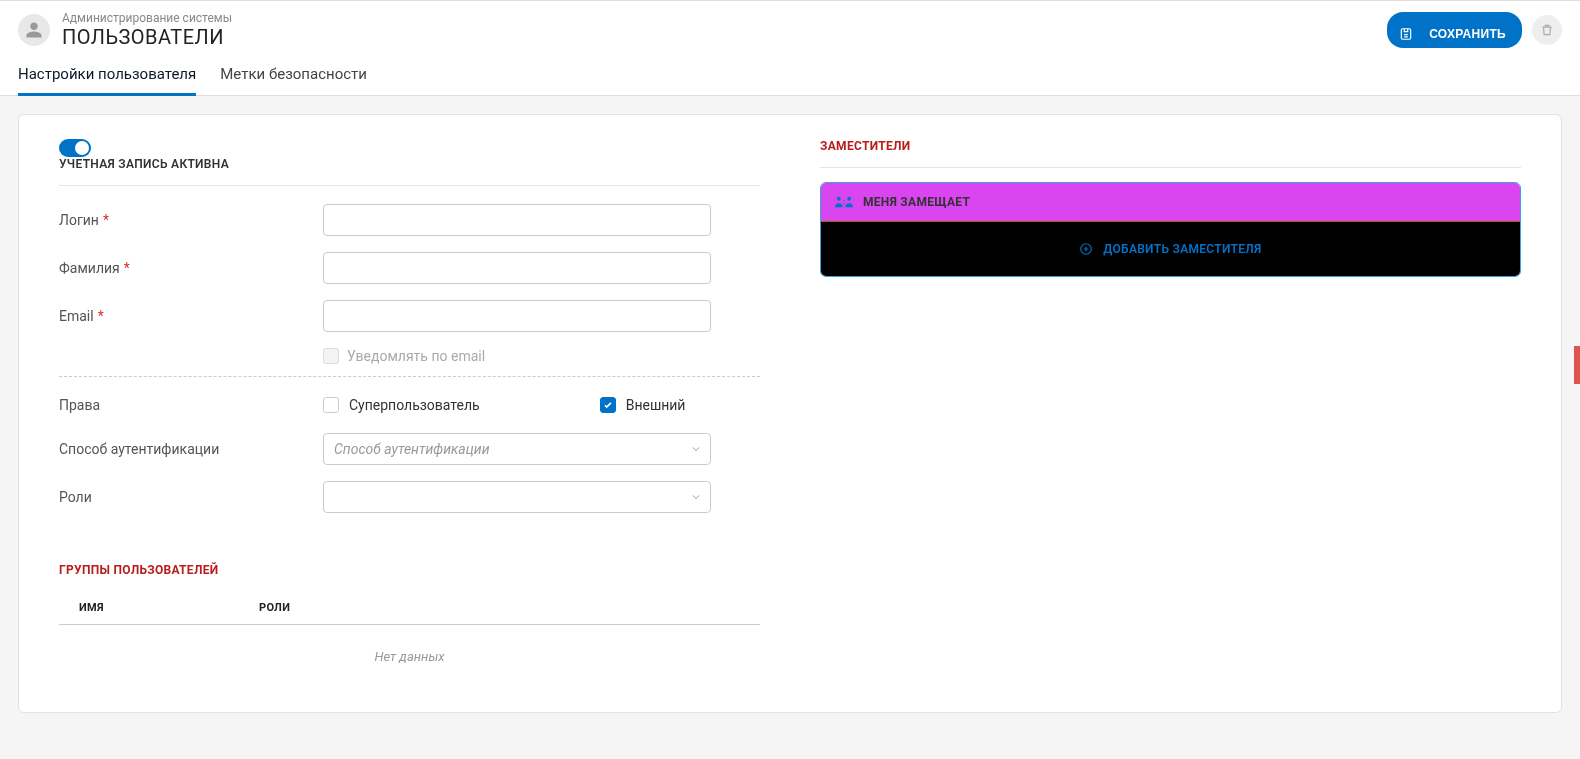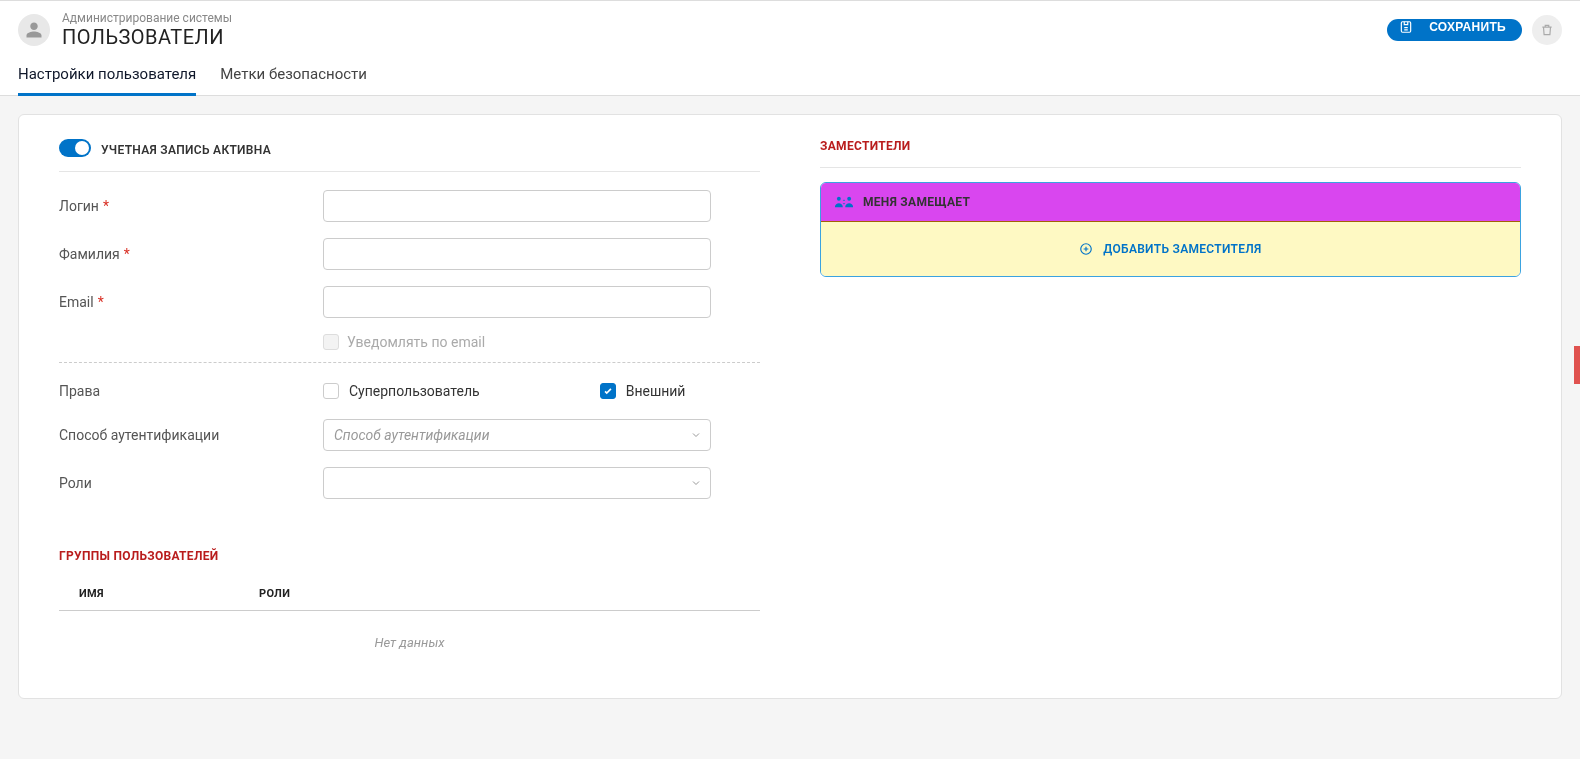--- a/index.html
+++ b/index.html
@@ -28,21 +28,21 @@
     }
     .header-text { flex: 1; }
     .breadcrumb { font-size: 12px; color: #888; }
     .page-title { font-size: 20px; font-weight: 400; color: #222; letter-spacing: .5px; }
     .header-actions { display: flex; align-items: center; gap: 10px; }
     .btn-save {
       background: #0073c8;
       color: #fff;
       border: none;
       border-radius: 16px;
-      padding: 1px 16px 7px 12px;
+      padding: 15px 16px 7px 12px;
       font-size: 12px;
       font-weight: 600;
       letter-spacing: .3px;
       display: inline-flex;
       align-items: center;
       gap: 16px;
       cursor: pointer;
     }
     .btn-icon-round {
       width: 30px; height: 30px;
@@ -79,21 +79,21 @@
     .card {
       background: #fff;
       border: 1px solid #e2e2e2;
       border-radius: 6px;
       padding: 24px 40px;
       display: flex;
       gap: 60px;
     }
     .col-left { flex: 1; max-width: 720px; }
     .col-right { flex: 1; }
-    .toggle-row { display: flex; align-items: flex-end; gap: 10px; margin-bottom: 14px; }
+    .toggle-row { display: flex; align-items: flex-start; margin-bottom: 14px; flex-direction: column; }
     .toggle {
       position: relative;
       width: 32px; height: 18px;
       background: #0073c8;
       border-radius: 10px;
       cursor: pointer;
     }
     .toggle::after {
       content: "";
       position: absolute;
@@ -198,21 +198,21 @@
       padding: 12px 14px;
       display: flex;
       align-items: center;
       gap: 10px;
       font-size: 12px;
       font-weight: 700;
       letter-spacing: .3px;
       border-bottom: 1px solid #a16207;
     }
     .subst-body {
-      background: #fef9c3;
+      background: #000000;
       padding: 20px 0;
       display: flex;
       align-items: center;
       justify-content: center;
     }
     .add-subst {
       display: inline-flex;
       align-items: center;
       gap: 10px;
       color: #0073c8;

